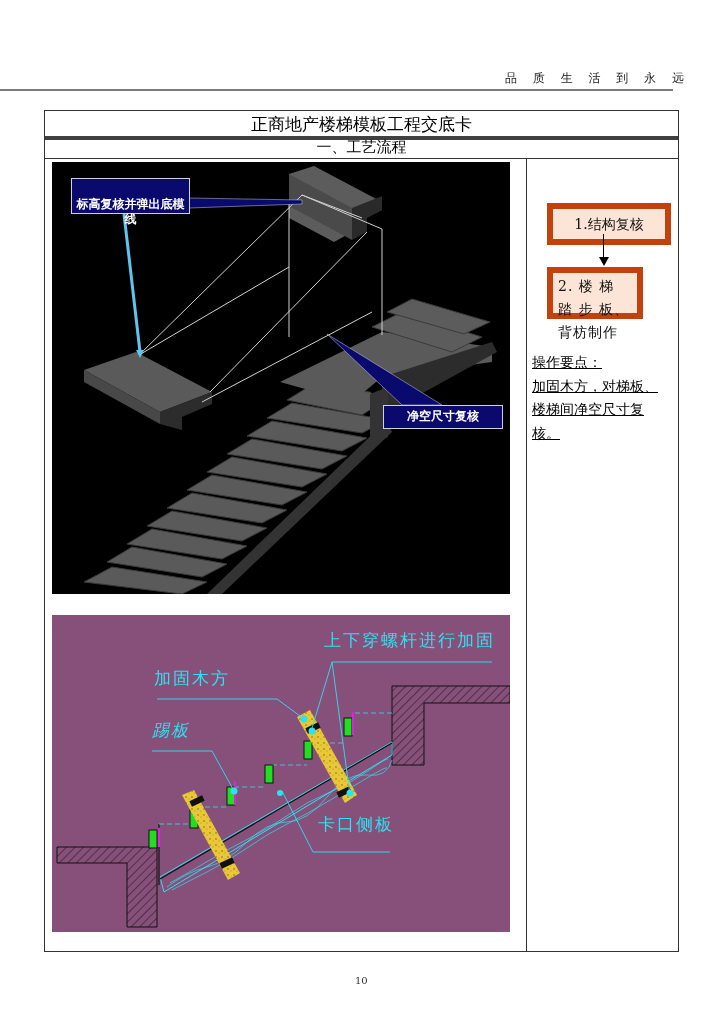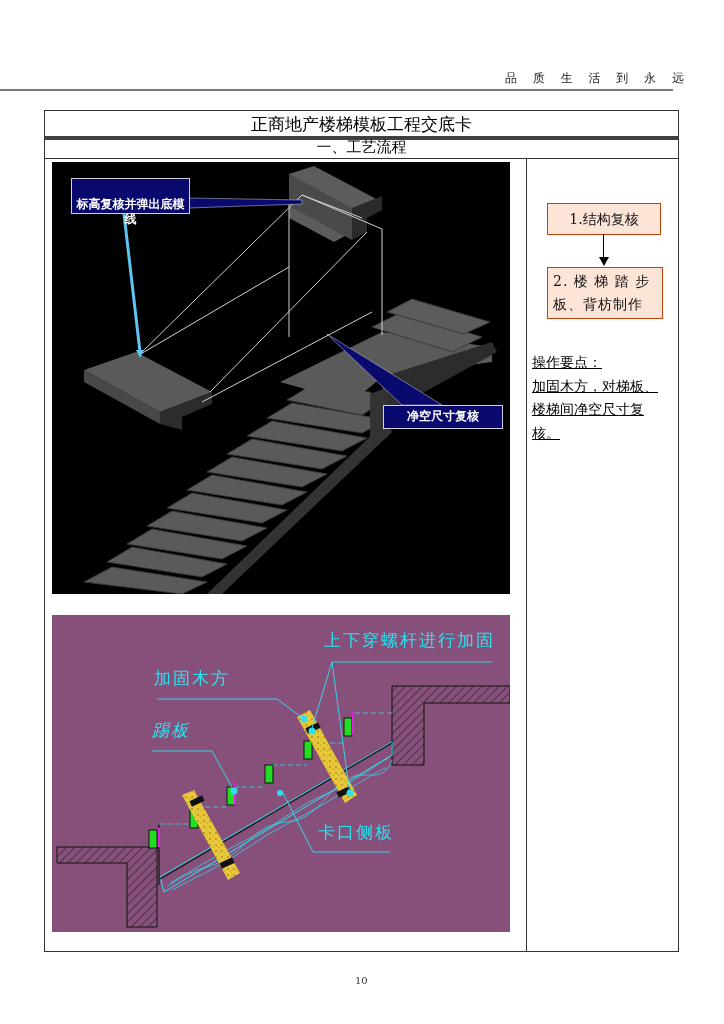--- a/index.html
+++ b/index.html
@@ -5,23 +5,23 @@
   html,body{margin:0;padding:0;background:#fff;}
   body{width:724px;height:1024px;position:relative;overflow:hidden;font-family:"DejaVu Serif","Liberation Serif",serif;color:#000;}
   .hdr-motto{position:absolute;left:505px;top:70px;font-size:12px;letter-spacing:6px;color:#222;font-family:"DejaVu Serif",serif;}
   .hdr-rule{position:absolute;left:0;top:89px;width:673px;height:2px;background:#7a7a7a;}
   .card{position:absolute;left:44px;top:110px;width:635px;height:842px;border:1px solid #333;box-sizing:border-box;}
   .title-row{position:absolute;left:0;top:0;width:100%;height:25px;border-bottom:4px solid #404040;text-align:center;font-size:17px;line-height:26px;font-family:"DejaVu Sans",sans-serif;}
   .sub-row{position:absolute;left:0;top:25px;width:100%;height:22px;border-bottom:1px solid #333;text-align:center;font-size:15px;line-height:22px;font-family:"DejaVu Sans",sans-serif;}
   .vdiv{position:absolute;left:481px;top:47px;width:1px;height:794px;background:#333;}
   .img1{position:absolute;left:7px;top:51px;width:458px;height:432px;background:#000;overflow:hidden;}
   .img2{position:absolute;left:7px;top:504px;width:458px;height:317px;background:#87507a;overflow:hidden;}
-  .flow-box{position:absolute;background:#fce4d6;border:1px solid #c2410c;font-size:14px;color:#111;font-family:"DejaVu Serif",serif;}
+  .flow-box{position:absolute;background:#fce4d6;border:6px solid #c2410c;font-size:14px;color:#111;font-family:"DejaVu Serif",serif;}
   .fb1{left:502px;top:92px;width:112px;height:30px;text-align:center;line-height:30px;}
-  .fb2{left:502px;top:156px;width:116px;height:52px;padding:2px 5px;box-sizing:border-box;line-height:23px;letter-spacing:1px;}
+  .fb2{left:502px;top:156px;width:96px;height:52px;padding:2px 5px;box-sizing:border-box;line-height:23px;letter-spacing:1px;}
   .arrow-line{position:absolute;left:558px;top:123px;width:1px;height:25px;background:#000;}
   .arrow-head{position:absolute;left:554px;top:146px;width:0;height:0;border-left:5px solid transparent;border-right:5px solid transparent;border-top:9px solid #000;}
   .notes{position:absolute;left:487px;top:240px;width:145px;font-size:14px;line-height:23.5px;font-family:"DejaVu Serif",serif;}
   .notes div{white-space:nowrap;text-decoration:underline;}
   .callout{position:absolute;background:#0a0a6e;border:1px solid #d0d0e0;color:#fff;font-size:12px;font-family:"DejaVu Sans",sans-serif;text-align:center;line-height:15px;font-weight:bold;}
   .co1{left:19px;top:16px;width:119px;height:36px;padding-top:18px;box-sizing:border-box;}
   .co2{left:331px;top:243px;width:118px;height:22px;line-height:21px;}
   .cad-label{position:absolute;color:#2ee0f0;font-family:"DejaVu Sans",sans-serif;font-size:17px;letter-spacing:2px;}
   .page-num{position:absolute;left:355px;top:975px;font-size:10px;color:#333;}
   svg{position:absolute;left:0;top:0;}
@@ -160,21 +160,21 @@
         <circle cx="252" cy="104" r="3.5"></circle>
         <circle cx="260" cy="116" r="3.5"></circle>
         <circle cx="182" cy="176" r="3.5"></circle>
         <circle cx="228" cy="178" r="3"></circle>
         <circle cx="298" cy="178" r="3.5"></circle>
       </g>
     </svg>
     <div class="cad-label" style="left:272px;top:14px;">上下穿螺杆进行加固</div>
     <div class="cad-label" style="left:102px;top:52px;">加固木方</div>
     <div class="cad-label" style="left:100px;top:104px;font-style:italic;">踢板</div>
-    <div class="cad-label" style="left:266px;top:206px;">卡口侧板</div>
+    <div class="cad-label" style="left:266px;top:198px;">卡口侧板</div>
   </div>
 
   <div class="flow-box fb1">1.结构复核</div>
   <div class="arrow-line"></div>
   <div class="arrow-head"></div>
   <div class="flow-box fb2">2. 楼 梯 踏 步 板、背枋制作</div>
 
   <div class="notes">
     <div>操作要点：</div>
     <div>加固木方，对梯板、</div>

